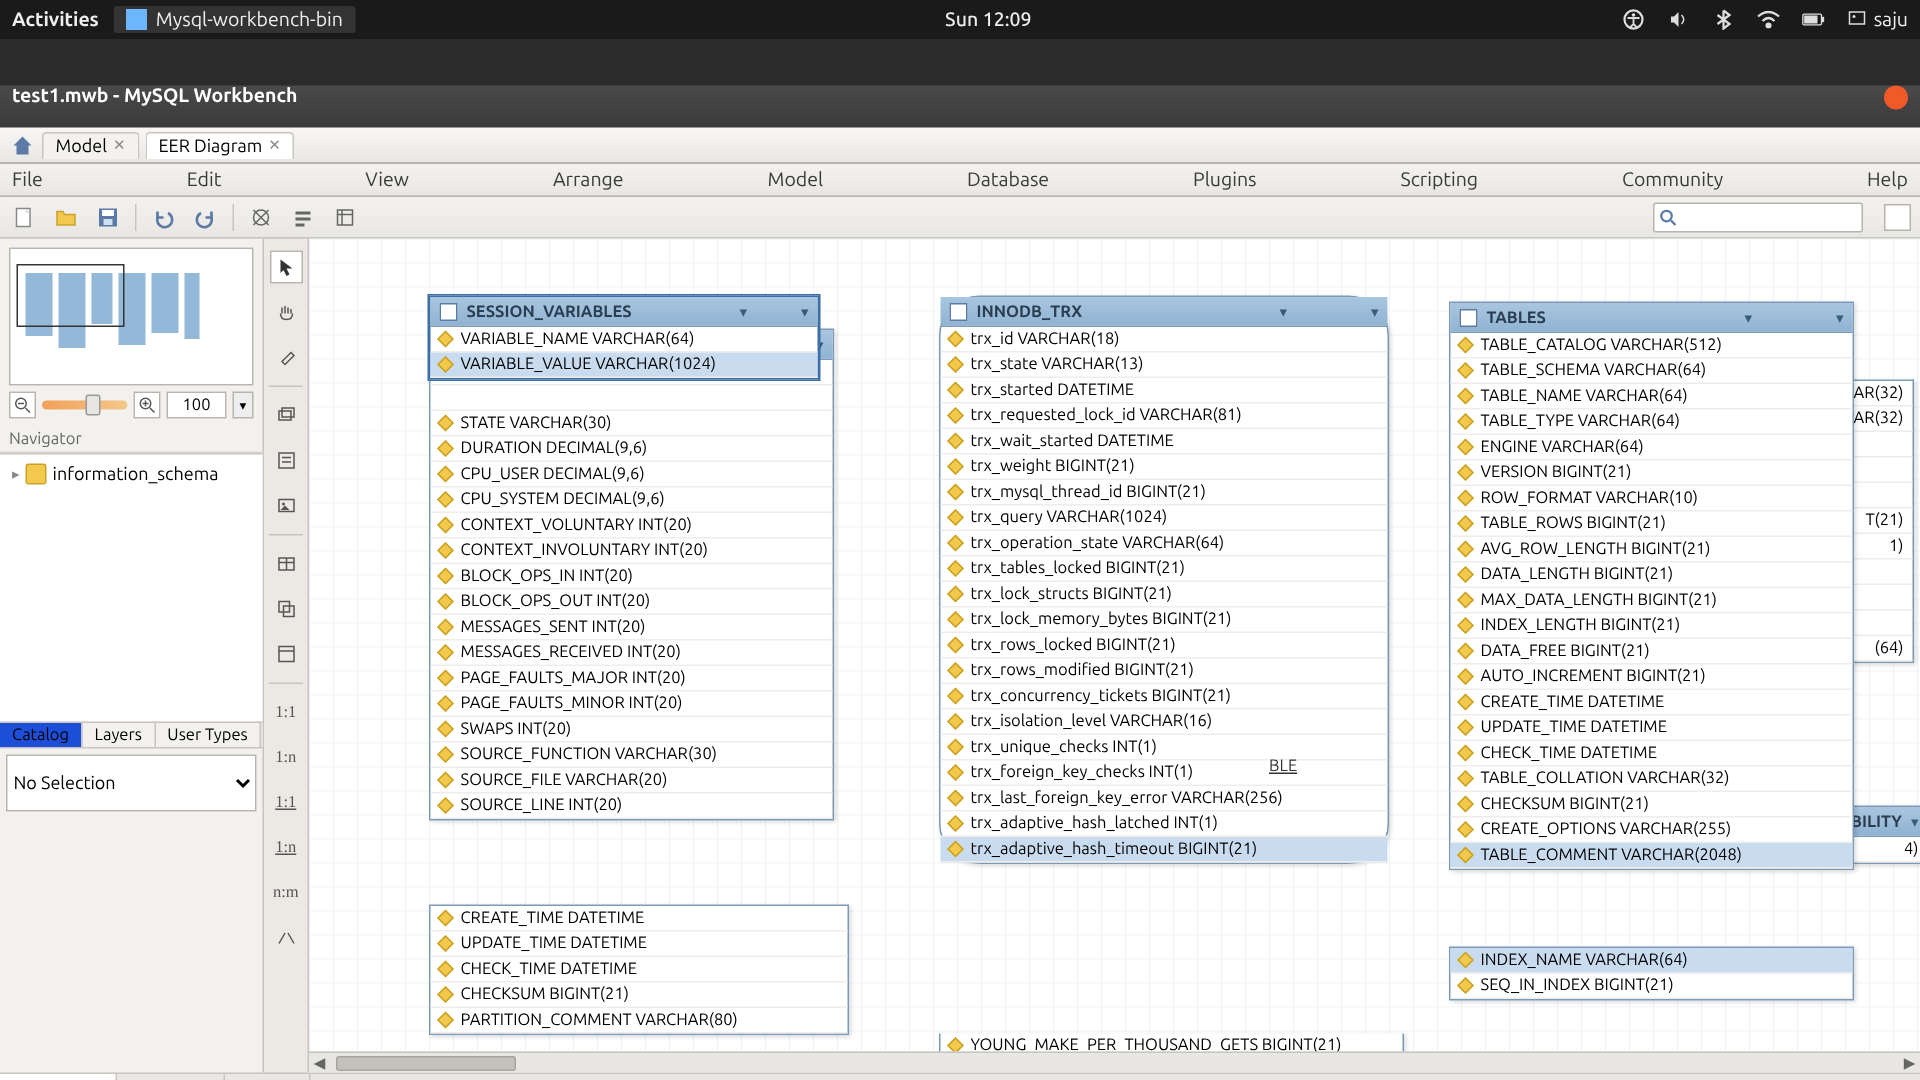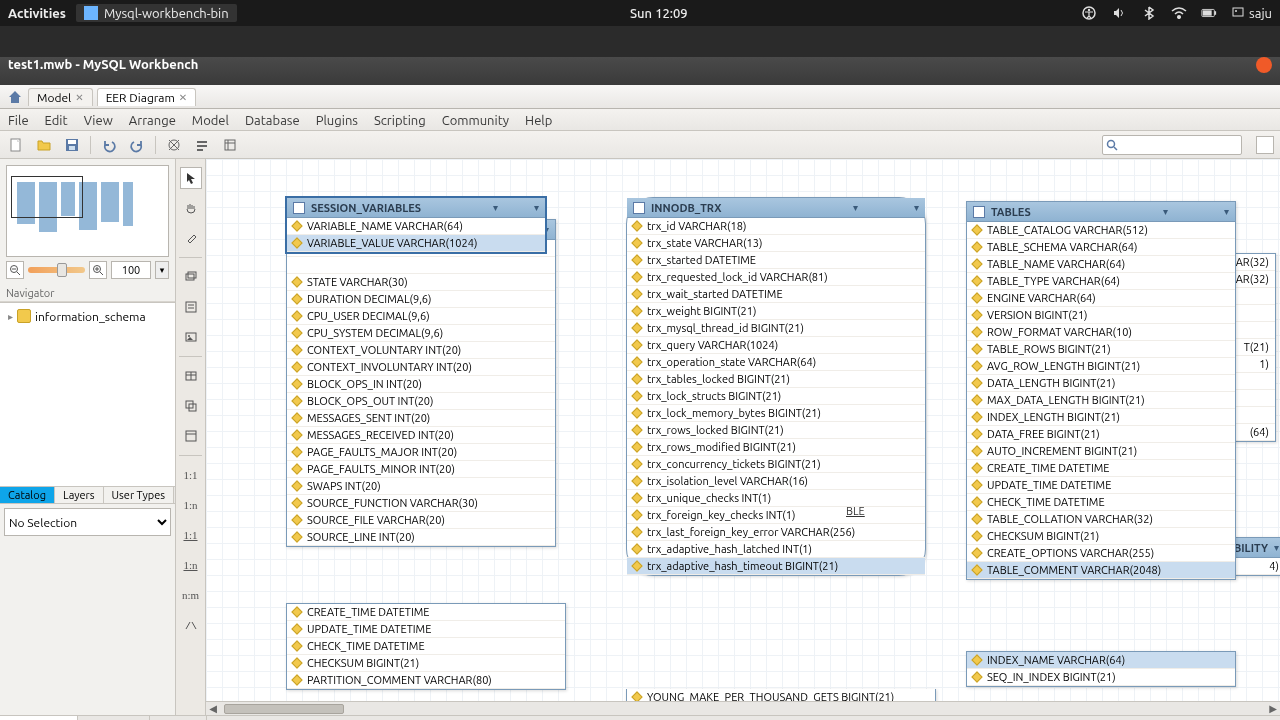--- a/index.html
+++ b/index.html
@@ -11,21 +11,21 @@
 .topbar .icon { width: 16px; height: 16px; display: inline-flex; align-items: center; justify-content: center; }
 .taskbtn { display: flex; align-items: center; gap: 6px; background: #333; padding: 2px 8px; border-radius: 2px; }
 .taskbtn .doc-icon { width: 14px; height: 14px; background: #6cb5ff; display: inline-block; }
 .titlebar { height: 28px; background: linear-gradient(#4a4a4a, #3a3a3a); color: #fff; display: flex; align-items: flex-start; padding: 0 8px; font-size: 13px; font-weight: 700; margin-top: 31px; }
 .titlebar .close { margin-left: auto; width: 16px; height: 16px; border-radius: 8px; background: #f05a28; }
 .navtabs { height: 24px; background: linear-gradient(#f8f7f6, #e9e7e4); border-bottom: 1px solid #b8b5af; display: flex; align-items: center; padding: 0 6px; gap: 4px; font-size: 12px; }
 .navtabs .home { width: 18px; height: 18px; color: #5b7aa6; display: flex; align-items: center; justify-content: center; }
 .navtabs .tab { background: #f4f2ef; border: 1px solid #c8c5bf; border-bottom: none; padding: 2px 8px; border-radius: 3px 3px 0 0; display: flex; align-items: center; gap: 4px; }
 .navtabs .tab.active { background: #fff; }
 .navtabs .tabclose { color: #888; font-size: 10px; }
-.menubar { height: 22px; background: linear-gradient(#f4f2ef, #e9e7e4); display: flex; align-items: center; padding: 0 8px; gap: 16px; font-size: 13px; color: #3a3a3a; border-bottom: 1px solid #c8c5bf; }
+.menubar { height: 22px; background: linear-gradient(#f4f2ef, #e9e7e4); display: flex; align-items: center; padding: 0 8px; gap: 16px; font-size: 13px; color: #3a3a3a; border-bottom: 1px solid #c8c5bf; justify-content: space-between; }
 .toolbar { height: 28px; background: linear-gradient(#f4f2ef, #e9e7e4); border-bottom: 1px solid #c8c5bf; display: flex; align-items: center; padding: 0 6px; gap: 8px; }
 .toolbar .tbtn { width: 20px; height: 20px; display: flex; align-items: center; justify-content: center; color: #555; }
 .toolbar .sep { width: 1px; height: 18px; background: #c8c5bf; }
 .toolbar .search { margin-left: auto; display: flex; align-items: center; }
 .toolbar .search input { width: 140px; height: 20px; border: 1px solid #b8b5af; border-radius: 2px; padding: 0 4px 0 20px; font-size: 12px; background: #fff; }
 .toolbar .search .mag { position: relative; left: 16px; color: #5b7aa6; z-index: 1; pointer-events: none; }
 .toolbar .expand { width: 18px; height: 18px; border: 1px solid #b8b5af; margin-left: 6px; background: #fff; }
 .workspace { display: flex; height: calc(720px - 26px - 28px - 24px - 22px - 28px - 18px - 18px); background: #f2f1ee; }
 .sidebar { width: 176px; border-right: 1px solid #c8c5bf; display: flex; flex-direction: column; background: #f2f1ee; }
 .navigator-pane { padding: 6px; }
@@ -38,23 +38,23 @@
 .zoomrow .zslider .thumb { position: absolute; top: -4px; left: 50%; width: 10px; height: 14px; background: #e8e6e2; border: 1px solid #999; border-radius: 2px; }
 .zoomrow .zval { width: 40px; height: 18px; border: 1px solid #b8b5af; background: #fff; font-size: 11px; text-align: center; line-height: 16px; }
 .zoomrow .zdrop { width: 14px; height: 18px; border: 1px solid #b8b5af; background: #eee; display:flex; align-items:center; justify-content:center; font-size:9px;}
 .navlabel { font-size: 11px; color: #666; padding: 2px 6px; border-bottom: 1px solid #d8d5cf; }
 .tree { flex: 1; background: #fff; border-top: 1px solid #c8c5bf; font-size: 12px; padding: 4px; overflow: hidden; }
 .tree-item { display: flex; align-items: center; gap: 4px; padding: 2px 4px; }
 .tree-item .exp { color: #888; font-size: 10px; }
 .tree-item .dbicon { width: 14px; height: 14px; background: #f2c94c; border: 1px solid #c9a227; border-radius: 2px; }
 .bottom-sidebar-tabs { display: flex; font-size: 11px; border-top: 1px solid #c8c5bf; background: #e9e7e4; }
 .bottom-sidebar-tabs .btab { padding: 2px 8px; border-right: 1px solid #c8c5bf; background: #f2f1ee; }
-.bottom-sidebar-tabs .btab.active { background: #0ea5e9; }
+.bottom-sidebar-tabs .btab.active { background: #1d4ed8; }
 .selection-drop { border-top: 1px solid #c8c5bf; padding: 4px; }
-.selection-drop select { width: 100%; font-size: 12px; height: 28px; border: 1px solid #b8b5af; background: #fff; }
+.selection-drop select { width: 100%; font-size: 12px; height: 38px; border: 1px solid #b8b5af; background: #fff; }
 .palette { width: 30px; border-right: 1px solid #c8c5bf; background: #ece9e4; display: flex; flex-direction: column; align-items: center; gap: 8px; padding: 8px 0; }
 .palette .ptool { width: 22px; height: 22px; display: flex; align-items: center; justify-content: center; border: 1px solid transparent; color: #555; font-size: 11px; }
 .palette .ptool.sel { background: #fff; border: 1px solid #b8b5af; }
 .palette hr { width: 80%; border: none; border-top: 1px solid #c8c5bf; }
 .canvas-wrap { flex: 1; position: relative; overflow: hidden; background: #fff; }
 .canvas { position: absolute; inset: 0; background-image: linear-gradient(#eef2f6 1px, transparent 1px), linear-gradient(90deg, #eef2f6 1px, transparent 1px); background-size: 16px 16px; }
 .db-table { position: absolute; background: #fff; border: 1px solid #7a9ab8; font-size: 11px; box-shadow: 1px 1px 3px rgba(0,0,0,0.15); }
 .db-table.selected { border: 1px solid #3a6ea5; box-shadow: 0 0 0 1px #3a6ea5; }
 .db-table .hdr { background: linear-gradient(#a9c6df, #8fb3d2); height: 20px; display: flex; align-items: center; padding: 0 6px; gap: 6px; font-weight: 600; color: #2b3d50; border-bottom: 1px solid #7a9ab8; }
 .db-table .hdr .tico { width: 12px; height: 12px; background: #fff; border: 1px solid #5b7aa6; }
@@ -710,21 +710,21 @@
               <span class="dia"></span>
               <span>CREATE_OPTIONS VARCHAR(255)</span>
             </div>
             <div class="col hl">
               <span class="dia"></span>
               <span>TABLE_COMMENT VARCHAR(2048)</span>
             </div>
           </div>
       </div>
 
-      <div class="db-table" style="left:760px; top:492px; width:270px;">
+      <div class="db-table" style="left:760px; top:472px; width:270px;">
         <div class="cols" id="stats-cols">
           <div class="col hl">
               <span class="dia"></span>
               <span>INDEX_NAME VARCHAR(64)</span>
             </div>
           <div class="col">
               <span class="dia"></span>
               <span>SEQ_IN_INDEX BIGINT(21)</span>
             </div>
         </div>

